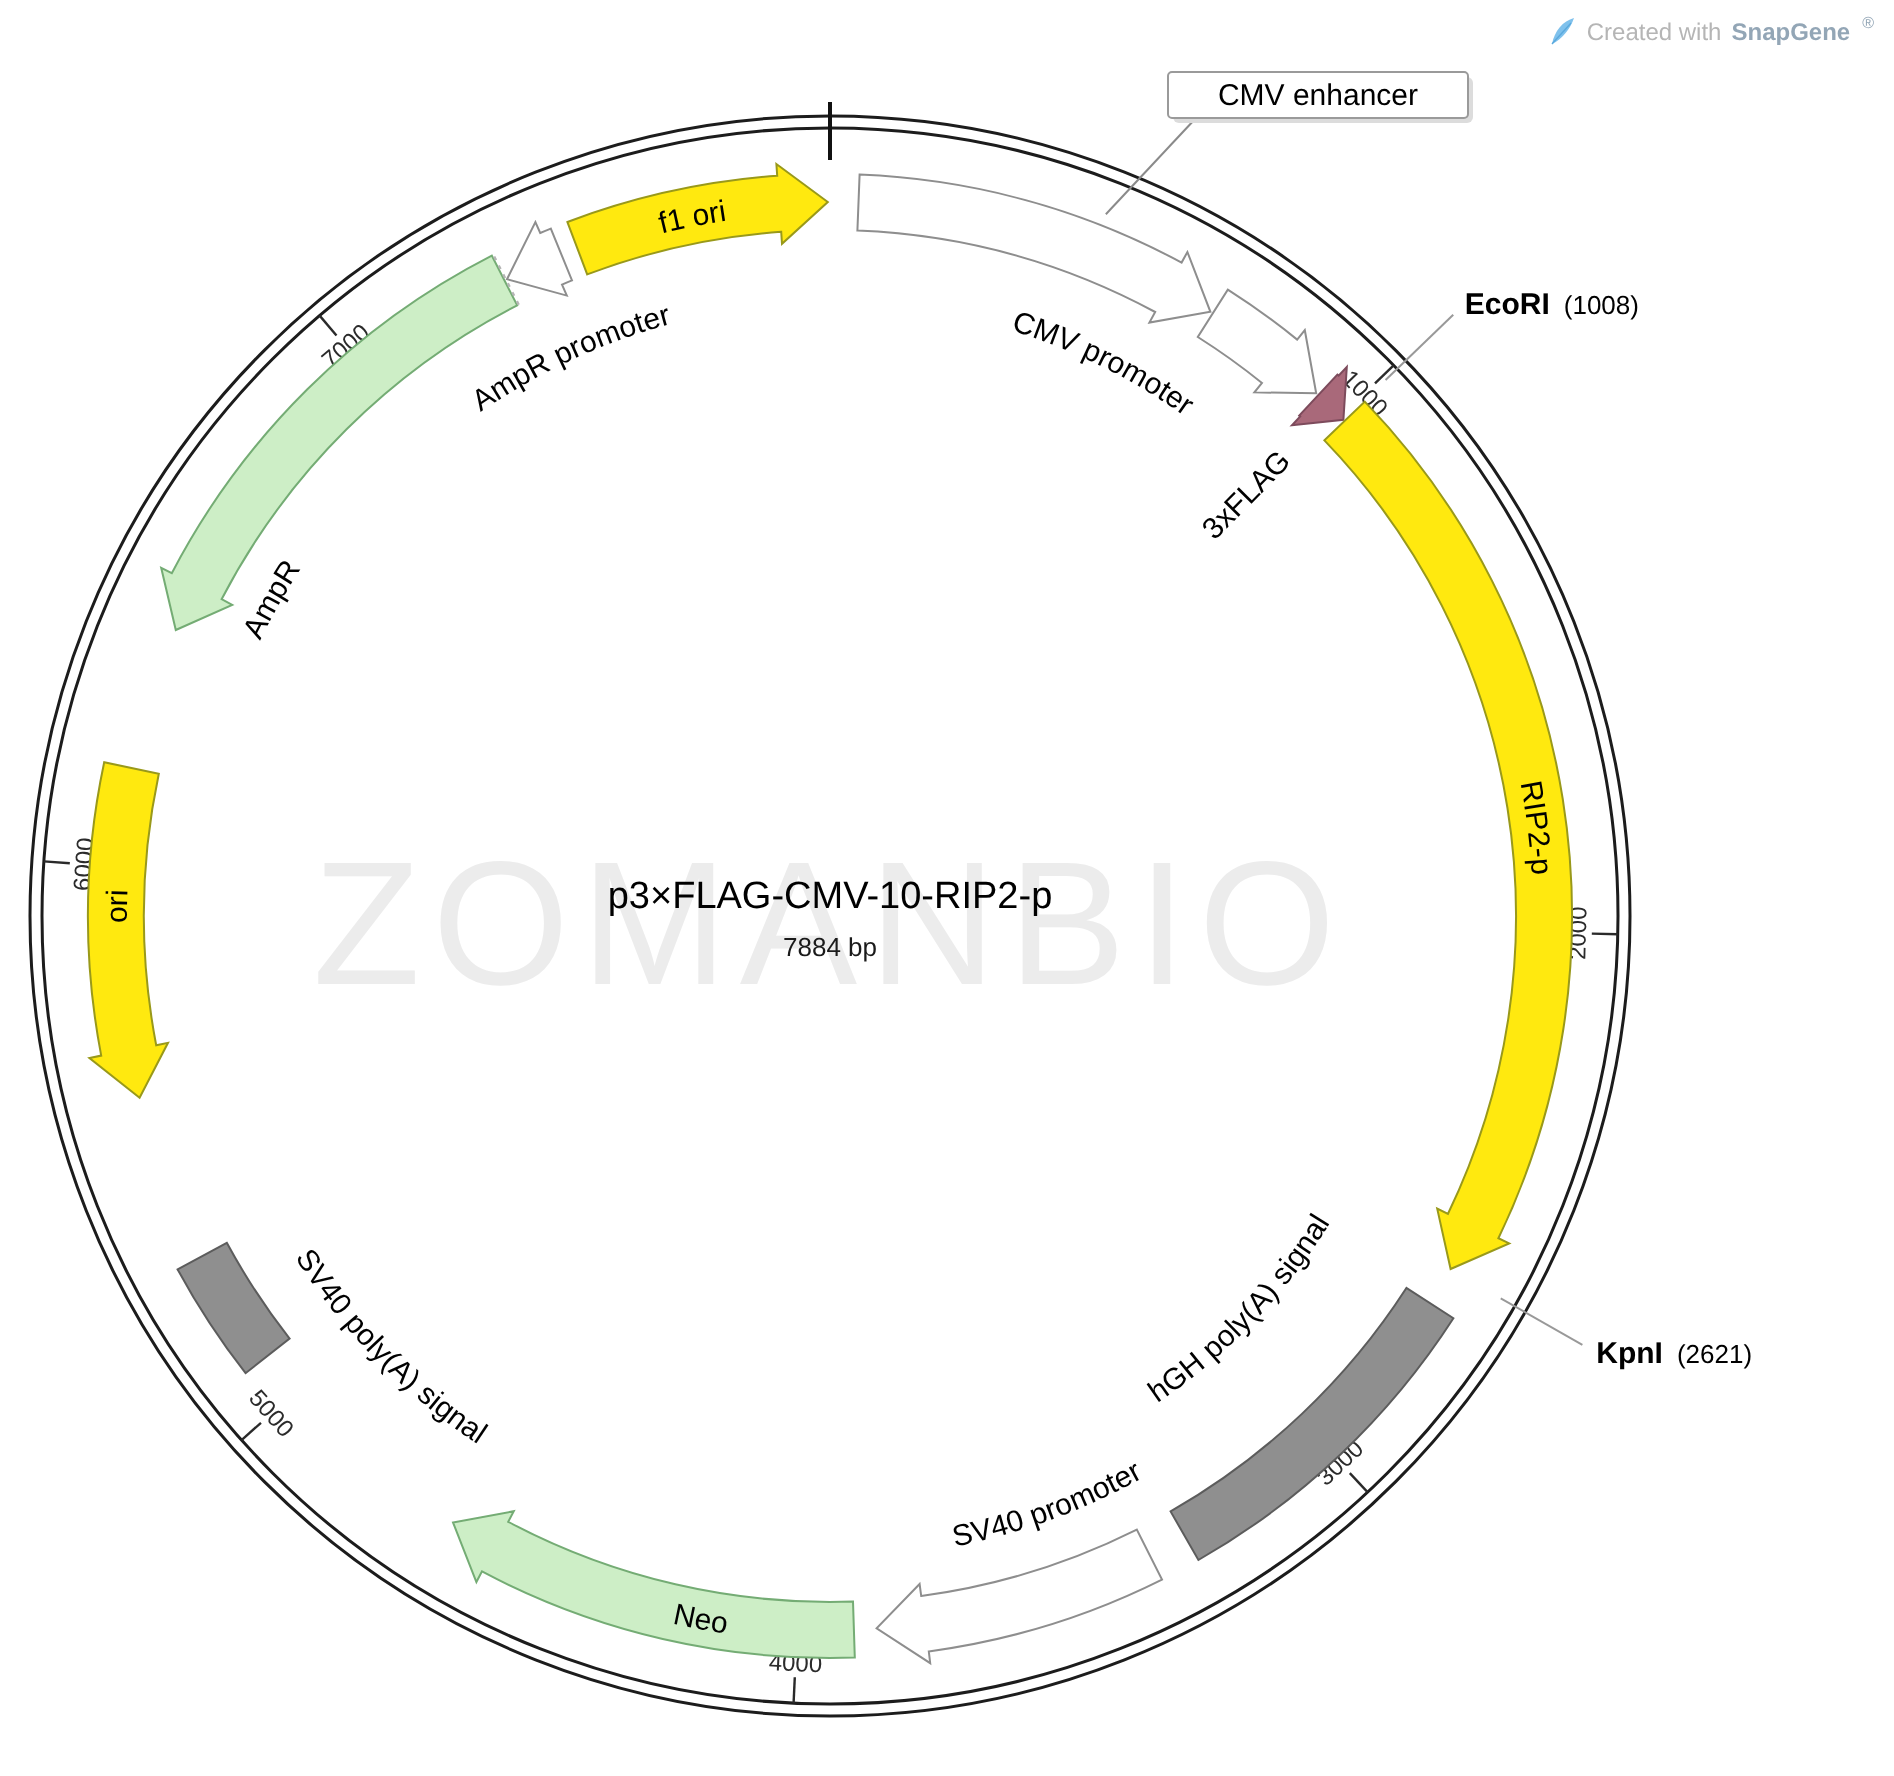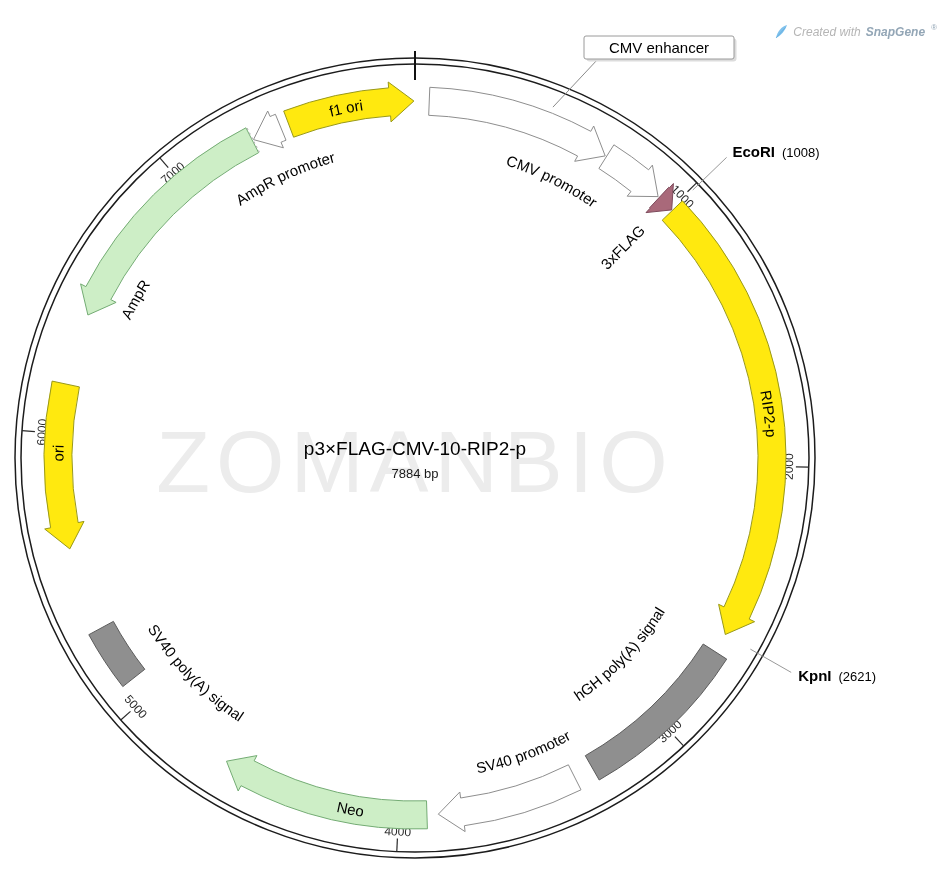--- a/index.html
+++ b/index.html
@@ -7,22 +7,22 @@
           font-family:"Liberation Sans",sans-serif;overflow:hidden;}
   .watermark{position:absolute;left:415px;top:462px;transform:translate(-50%,-50%);
              font-size:88px;letter-spacing:6px;color:#ececec;white-space:nowrap;
              pointer-events:none;z-index:0;font-weight:400;}
   svg.map{position:absolute;left:0;top:0;z-index:1;}
   svg text{font-family:"Liberation Sans",sans-serif;}
   .center-title{position:absolute;left:415px;top:438px;transform:translateX(-50%);
                 text-align:center;z-index:2;pointer-events:none;}
   .center-title .t1{font-size:19px;font-weight:normal;color:#000000;white-space:nowrap;}
   .center-title .t2{font-size:13px;color:#1a1a1a;margin-top:6px;}
-  .credit{position:absolute;top:24px;right:10px;z-index:2;font-size:12px;color:#b5b5b5;
-          display:flex;align-items:center;gap:5px;font-style:italic;}
+  .credit{position:absolute;top:8px;right:10px;z-index:2;font-size:12px;color:#b5b5b5;
+          display:flex;align-items:center;gap:5px;}
   .credit .brand{color:#93a6b6;font-weight:bold;}
   .credit .reg{color:#93a6b6;font-size:8px;position:relative;top:-4px;margin-left:1px;}
 </style>
 </head>
 <body>
 
 <div class="canvas">
   <div class="watermark">ZOMANBIO</div>
 
   <svg id="map" class="map" width="947" height="888" viewBox="0 0 947 888">

